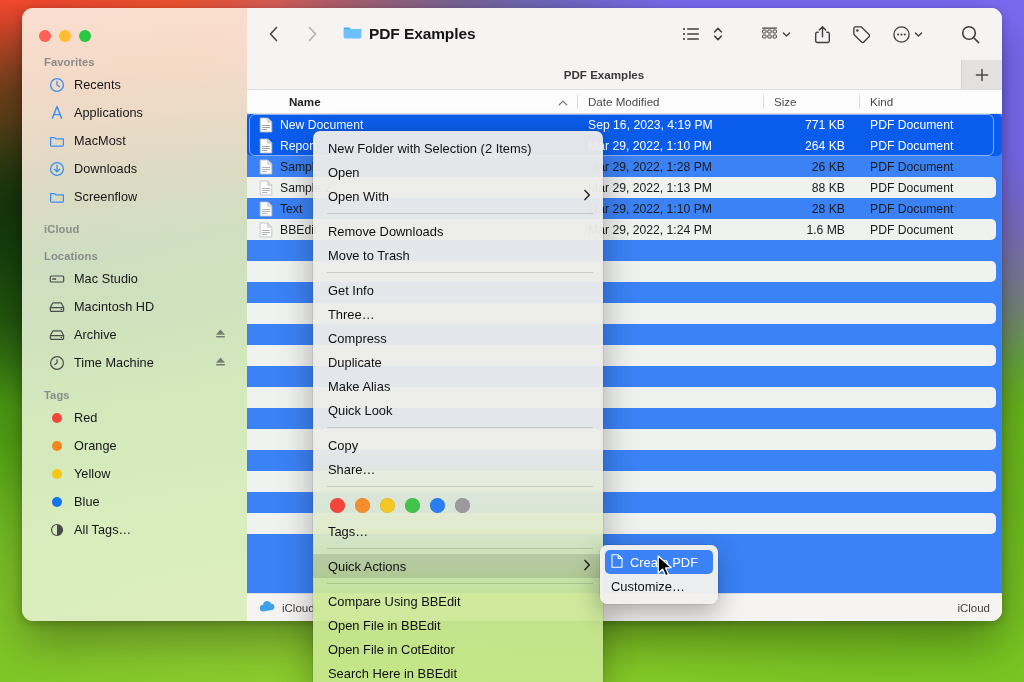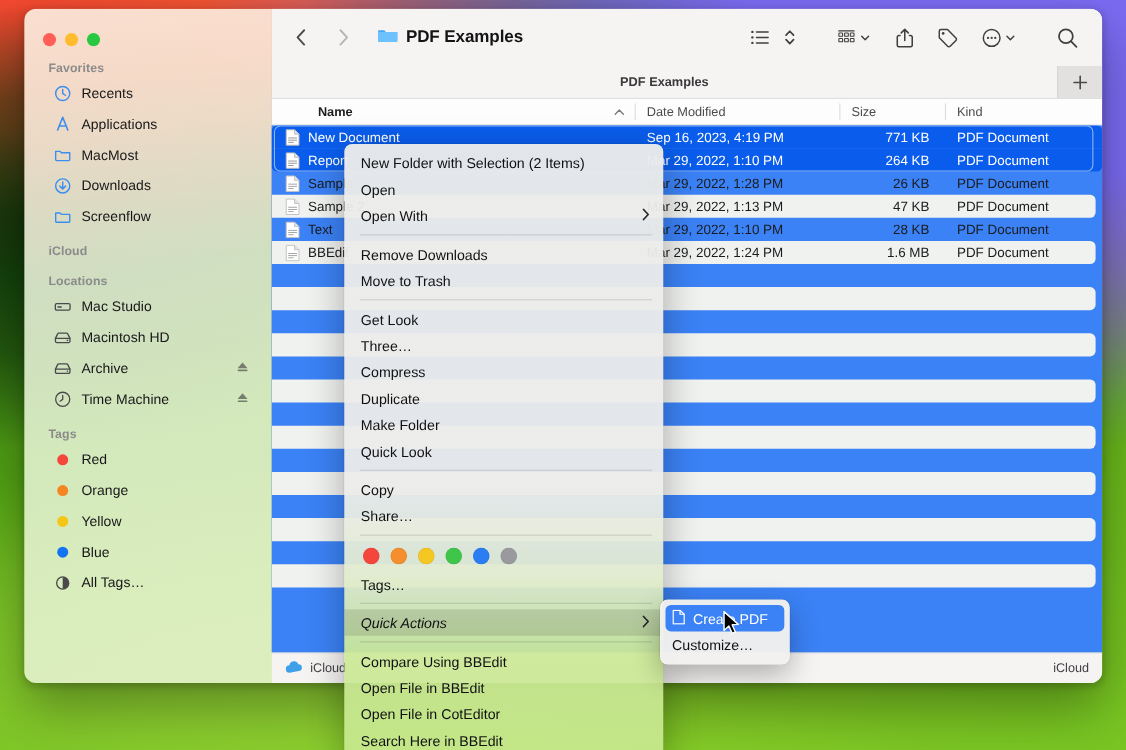--- a/index.html
+++ b/index.html
@@ -174,21 +174,21 @@
         rgba(198,232,140,0.93) 100%);
     box-shadow: 0 10px 34px rgba(0,0,0,0.30), 0 0 0 0.5px rgba(0,0,0,0.14);
     padding: 5px 0 6px 0;
     font-size: 12.9px; color: #101012;
     overflow: hidden;
   }
   .mi {
     height: 24px; display: flex; align-items: center;
     padding: 0 12px 0 15px; white-space: nowrap; position: relative;
   }
-  .mi.hl { background: rgba(0,0,0,0.115); font-style: italic; }
+  .mi.hl { background: rgba(0,0,0,0.115); }
   .mi .chev { margin-left: auto; }
   .msep { height: 1px; background: rgba(0,0,0,0.13); margin: 5px 10px 5px 14px; }
   #tagdots { display: flex; gap: 10px; padding: 6px 0 6px 17px; }
   .tagcircle { width: 15px; height: 15px; border-radius: 50%; box-shadow: inset 0 0 0 0.5px rgba(0,0,0,0.10); }
 
   
   #submenu {
     position: absolute; left: 600px; top: 545px; width: 118px;
     border-radius: 7px;
     background: rgba(242,241,238,0.97);
@@ -562,21 +562,21 @@
                   <g fill="#9c9c9e">
                     <rect x="3" y="8" width="8" height="0.8"></rect>
                     <rect x="3" y="10" width="8" height="0.8"></rect>
                     <rect x="3" y="12" width="5" height="0.8"></rect>
                   </g>
                 </svg>
             </span>
             <span>Sample 2</span>
           </span>
           <span class="c-date">Mar 29, 2022, 1:13 PM</span>
-          <span class="c-size">47 KB</span>
+          <span class="c-size">88 KB</span>
           <span class="c-kind">PDF Document</span>
         </div>
 
         <div class="frow">
           <span class="c-name">
             <span class="fileico">
               <svg width="14" height="16" viewBox="0 0 14 16">
                   <path d="M1.2 1h7.6l4 4v10H1.2z" fill="#fff" stroke="#c2c2c4" stroke-width="0.9"></path>
                   <path d="M8.8 1v4h4" fill="#e3e3e5" stroke="#c2c2c4" stroke-width="0.9"></path>
                   <g fill="#9c9c9e">
@@ -654,25 +654,25 @@
       </span>
     </div>
 
     <div class="msep"></div>
 
     <div class="mi">Remove Downloads</div>
     <div class="mi">Move to Trash</div>
 
     <div class="msep"></div>
 
-    <div class="mi">Get Look</div>
+    <div class="mi">Get Info</div>
     <div class="mi">Three…</div>
     <div class="mi">Compress</div>
     <div class="mi">Duplicate</div>
-    <div class="mi">Make Folder</div>
+    <div class="mi">Make Alias</div>
     <div class="mi">Quick Look</div>
 
     <div class="msep"></div>
 
     <div class="mi">Copy</div>
     <div class="mi">Share…</div>
 
     <div class="msep"></div>
 
     <div id="tagdots">

